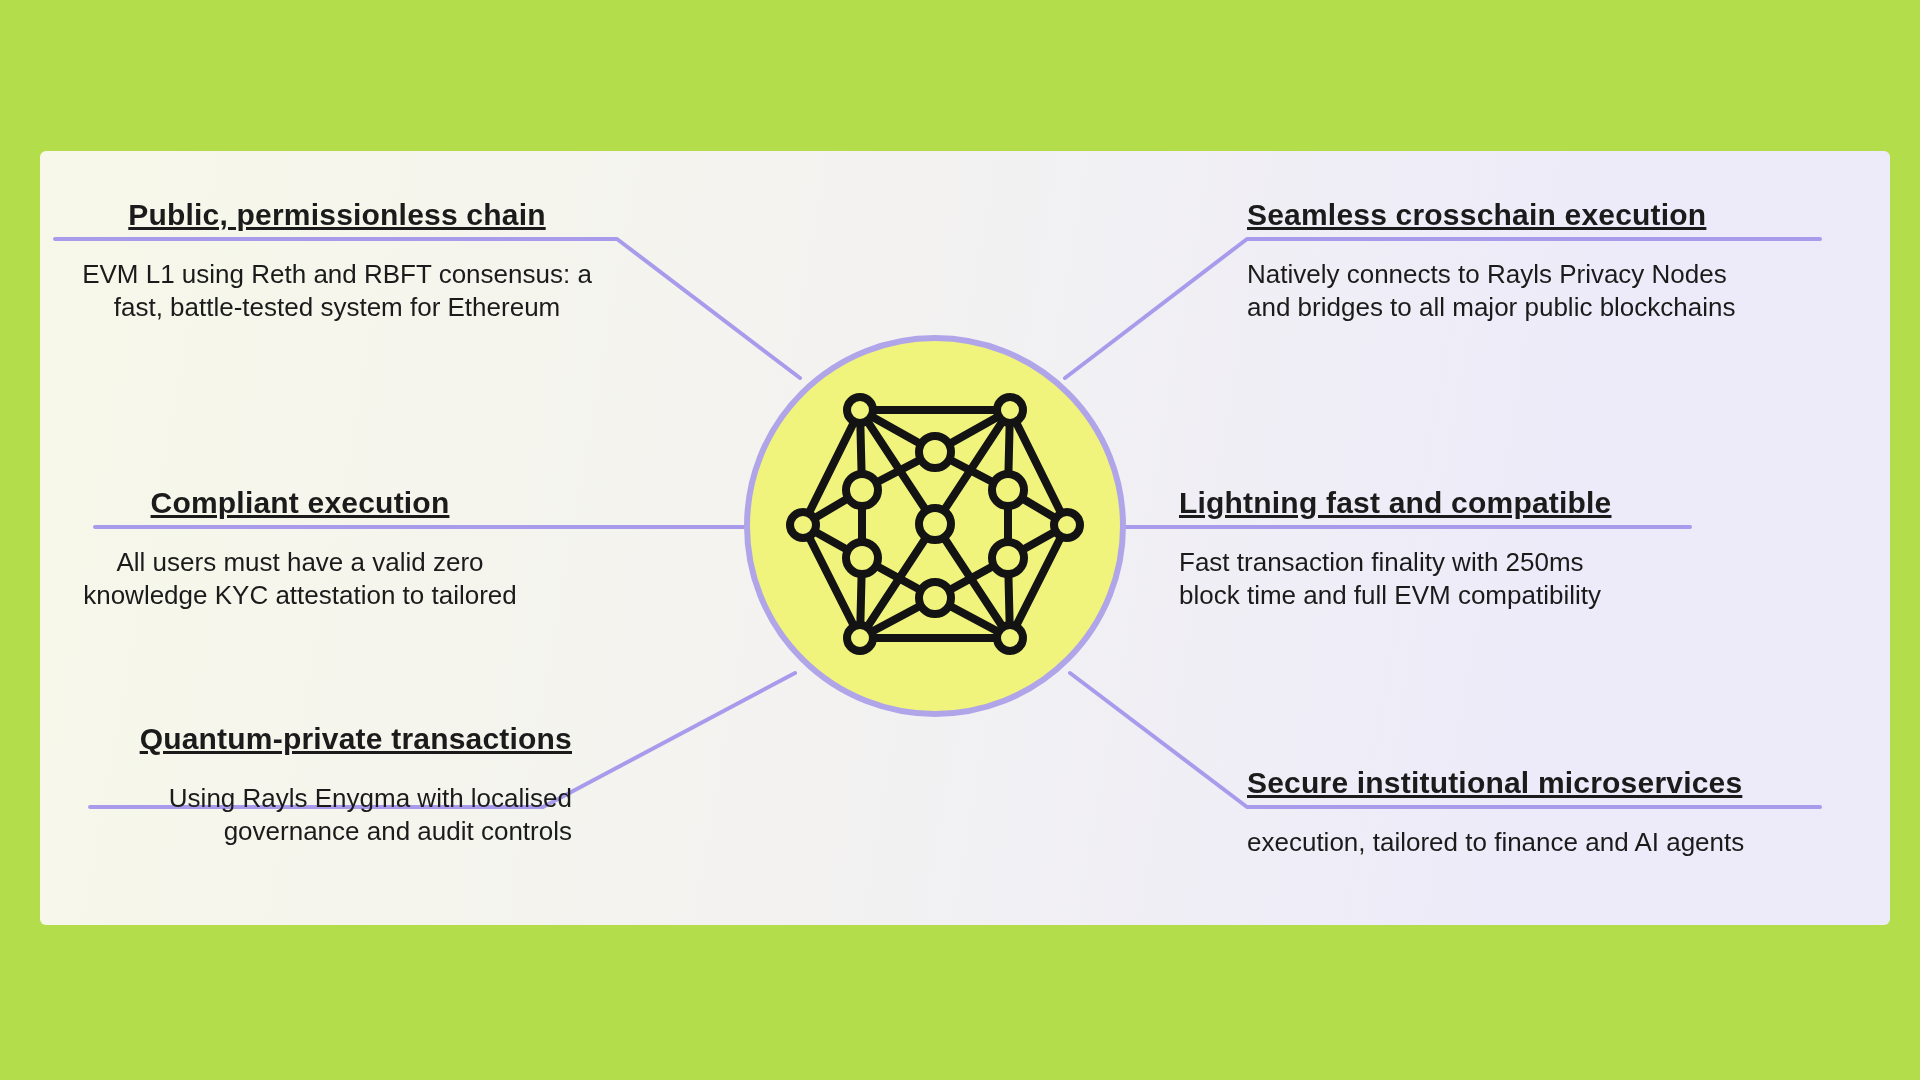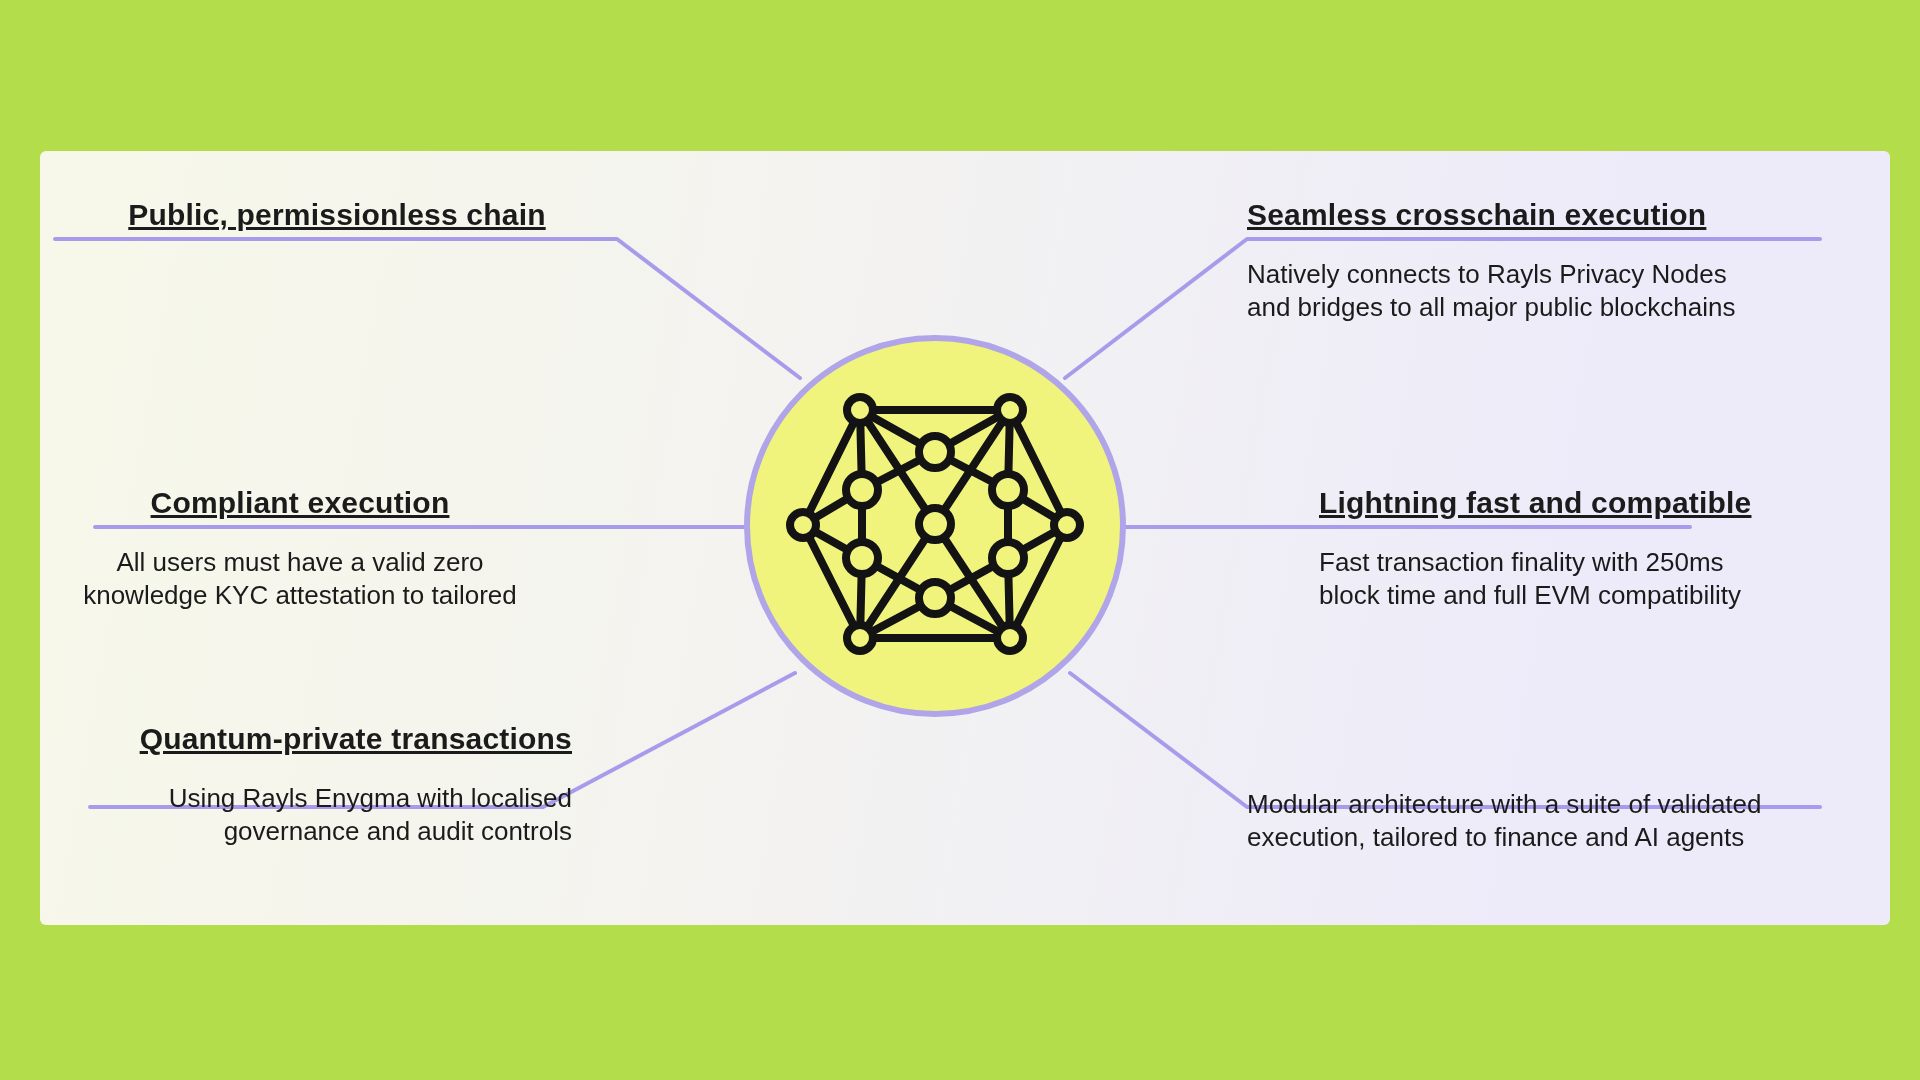--- a/index.html
+++ b/index.html
@@ -36,21 +36,21 @@
     letter-spacing:0.2px; white-space:nowrap;text-decoration:underline;
   }
   .f-desc{
     margin-top:24px; font-size:26px; line-height:33px;
     font-weight:400;
   }
   .feature.pos-tl{left:52px;  top:196px; width:570px; text-align:center;}
   .feature.pos-ml{left:60px;  top:484px; width:480px; text-align:center;}
   .feature.pos-bl{left:92px;  top:720px; width:480px; text-align:right;}
   .feature.pos-tr{left:1247px; top:196px; width:600px; text-align:left;}
-  .feature.pos-mr{left:1319px; top:484px; width:600px; text-align:left;}
+  .feature.pos-mr{left:1179px; top:484px; width:600px; text-align:left;}
   .feature.pos-br{left:1247px; top:764px; width:600px; text-align:left;}
 </style>
 </head>
 <body>
 
 <div class="card"></div>
 
 <svg class="overlay" viewBox="0 0 1920 1080">
   <g stroke="#a99bec" stroke-width="4" fill="none" stroke-linecap="round" stroke-linejoin="round">
     <path d="M 55 239 L 617 239 L 800 378"></path>
@@ -110,20 +110,24 @@
       <circle cx="935" cy="598" r="16"></circle>
       <circle cx="862" cy="558" r="16"></circle>
       <circle cx="862" cy="490" r="16"></circle>
       <circle cx="935" cy="524" r="16"></circle>
     </g>
   </g>
 </svg>
 
 <div class="feature pos-tl">
   <div class="f-title">Public, permissionless chain</div>
+  <div class="f-desc">
+    <div>EVM L1 using Reth and RBFT consensus: a</div>
+    <div>fast, battle-tested system for Ethereum</div>
+  </div>
 </div>
 
 <div class="feature pos-ml">
   <div class="f-title">Compliant execution</div>
   <div class="f-desc">
     <div>All users must have a valid zero</div>
     <div>knowledge KYC attestation to tailored</div>
   </div>
 </div>
 
@@ -145,17 +149,17 @@
 
 <div class="feature pos-mr">
   <div class="f-title">Lightning fast and compatible</div>
   <div class="f-desc">
     <div>Fast transaction finality with 250ms</div>
     <div>block time and full EVM compatibility</div>
   </div>
 </div>
 
 <div class="feature pos-br">
+  <div class="f-title">Secure institutional microservices</div>
   <div class="f-desc">
-    <div>Modular architecture with a suite of validated</div>
     <div>execution, tailored to finance and AI agents</div>
   </div>
 </div>
 
 </body></html>

